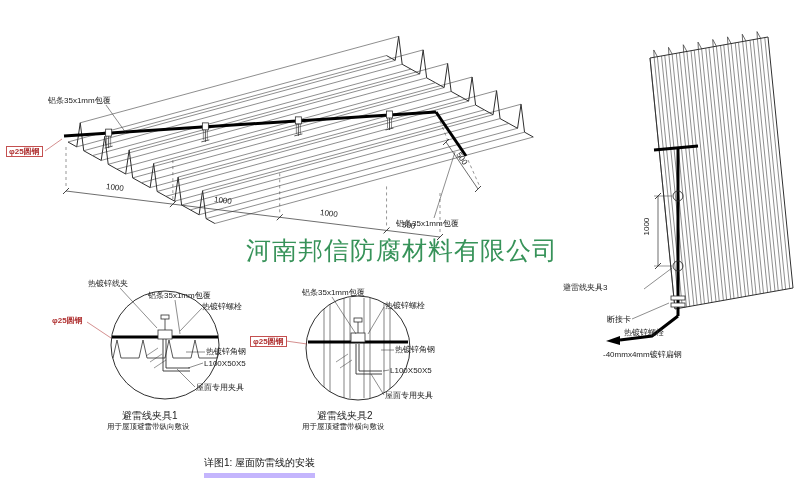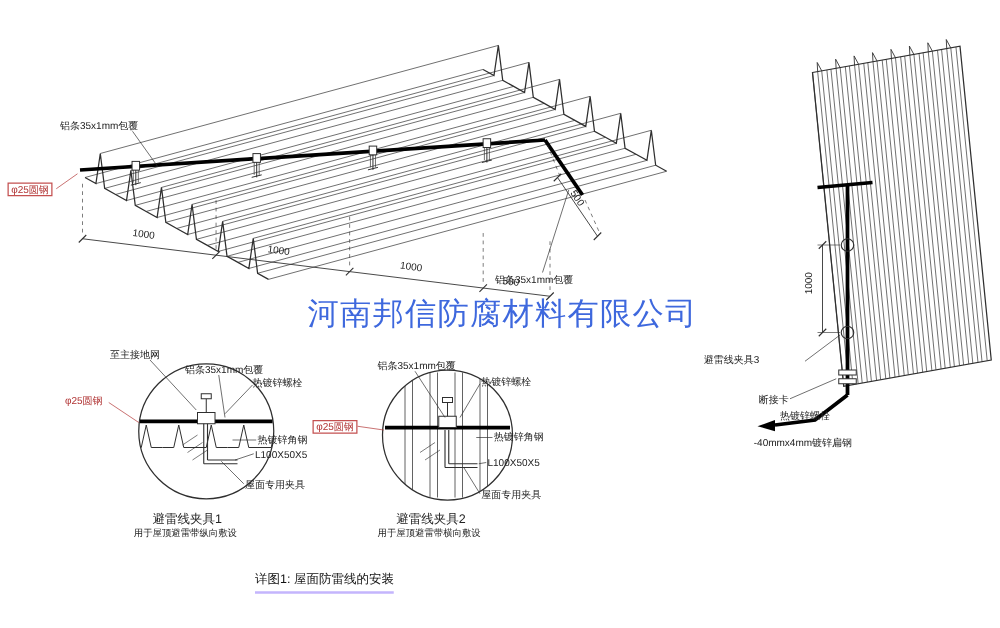--- a/index.html
+++ b/index.html
@@ -1,27 +1,27 @@
 <!DOCTYPE html>
 <html><head>
 <meta charset="utf-8">
 <style>
   html,body{margin:0;padding:0;background:#fff;}
   .stage{position:relative;width:800px;height:502px;background:#fff;overflow:hidden;
          font-family:"Liberation Sans",sans-serif;}
   svg{position:absolute;left:0;top:0;}
   .lbl{position:absolute;font-size:8px;line-height:1.15;color:#222;white-space:nowrap;}
-  .red{color:#b03232;}
+  .red{color:#b03232;font-weight:bold;}
   .boxed{border:1px solid #c45050;padding:0 2px;}
   .s9{font-size:10px;}
   .s7{font-size:7.5px;}
   .cap{position:absolute;font-size:10px;color:#111;white-space:nowrap;
-       border-bottom:2px solid #c4b5fd;padding-bottom:3px;}
+       border-bottom:5px solid #c4b5fd;padding-bottom:3px;}
   .wm{position:absolute;left:246px;top:234px;font-size:25px;letter-spacing:1px;
-      color:#1d4ed8;opacity:.85;white-space:nowrap;}
+      color:#15803d;opacity:.85;white-space:nowrap;}
 </style>
 </head>
 <body>
 
 <div class="stage">
 
   <svg id="art" width="800" height="502" viewBox="0 0 800 502">
       <polyline points="68,142 76.74,146.85 80.236,122.78999999999999 83.732,150.73 92.47200000000001,155.58 101.212,160.43 104.708,136.37 108.20400000000001,164.31 116.944,169.16 125.684,174.01 129.18,149.95 132.676,177.89 141.416,182.74 150.156,187.59 153.652,163.53 157.148,191.47 165.888,196.32 174.628,201.17000000000002 178.124,177.11 181.62,205.05 190.36,209.89999999999998 199.1,214.75 202.596,190.69 206.092,218.63 214.832,223.48000000000002" fill="none" stroke="#2f2f2f" stroke-width="1"></polyline>
       <polyline points="386.45,55.53999999999999 395.19,60.389999999999986 398.686,36.329999999999984 402.182,64.26999999999998 410.922,69.12 419.662,73.97 423.158,49.91 426.654,77.85 435.394,82.69999999999999 444.134,87.54999999999998 447.63,63.48999999999998 451.126,91.42999999999998 459.866,96.28 468.606,101.13 472.102,77.07 475.59799999999996,105.00999999999999 484.33799999999997,109.85999999999999 493.078,114.71000000000001 496.57399999999996,90.65 500.07,118.59 508.81,123.43999999999997 517.55,128.29 521.046,104.22999999999999 524.542,132.17 533.2819999999999,137.02" fill="none" stroke="#2f2f2f" stroke-width="1"></polyline>
       <line x1="68" y1="142" x2="386.45" y2="55.53999999999999" stroke="#2f2f2f" stroke-width="0.55"></line>
@@ -212,21 +212,21 @@
   <div class="lbl" style="left:48px;top:96px">铝条35x1mm包覆</div>
   <div class="lbl red boxed" style="left:6px;top:146px">φ25圆钢</div>
   <div class="lbl" style="left:396px;top:219px">铝条35x1mm包覆</div>
 
   <div class="lbl" style="left:106px;top:183px;transform:rotate(7deg)">1000</div>
   <div class="lbl" style="left:214px;top:196px;transform:rotate(7deg)">1000</div>
   <div class="lbl" style="left:320px;top:209px;transform:rotate(7deg)">1000</div>
   <div class="lbl" style="left:402px;top:221px;transform:rotate(7deg)">500</div>
   <div class="lbl" style="left:455px;top:154px;transform:rotate(56deg)">500</div>
 
-  <div class="lbl" style="left:88px;top:279px">至主接地网</div>
+  <div class="lbl" style="left:88px;top:279px">热镀锌线夹</div>
   <div class="lbl" style="left:148px;top:291px">铝条35x1mm包覆</div>
   <div class="lbl" style="left:202px;top:302px">热镀锌螺栓</div>
   <div class="lbl red" style="left:52px;top:316px">φ25圆钢</div>
   <div class="lbl" style="left:206px;top:347px">热镀锌角钢</div>
   <div class="lbl" style="left:204px;top:359px">L100X50X5</div>
   <div class="lbl" style="left:196px;top:383px">屋面专用夹具</div>
   <div class="lbl s9" style="left:122px;top:410px">避雷线夹具1</div>
   <div class="lbl s7" style="left:107px;top:423px">用于屋顶避雷带纵向敷设</div>
 
   <div class="lbl" style="left:302px;top:288px">铝条35x1mm包覆</div>

